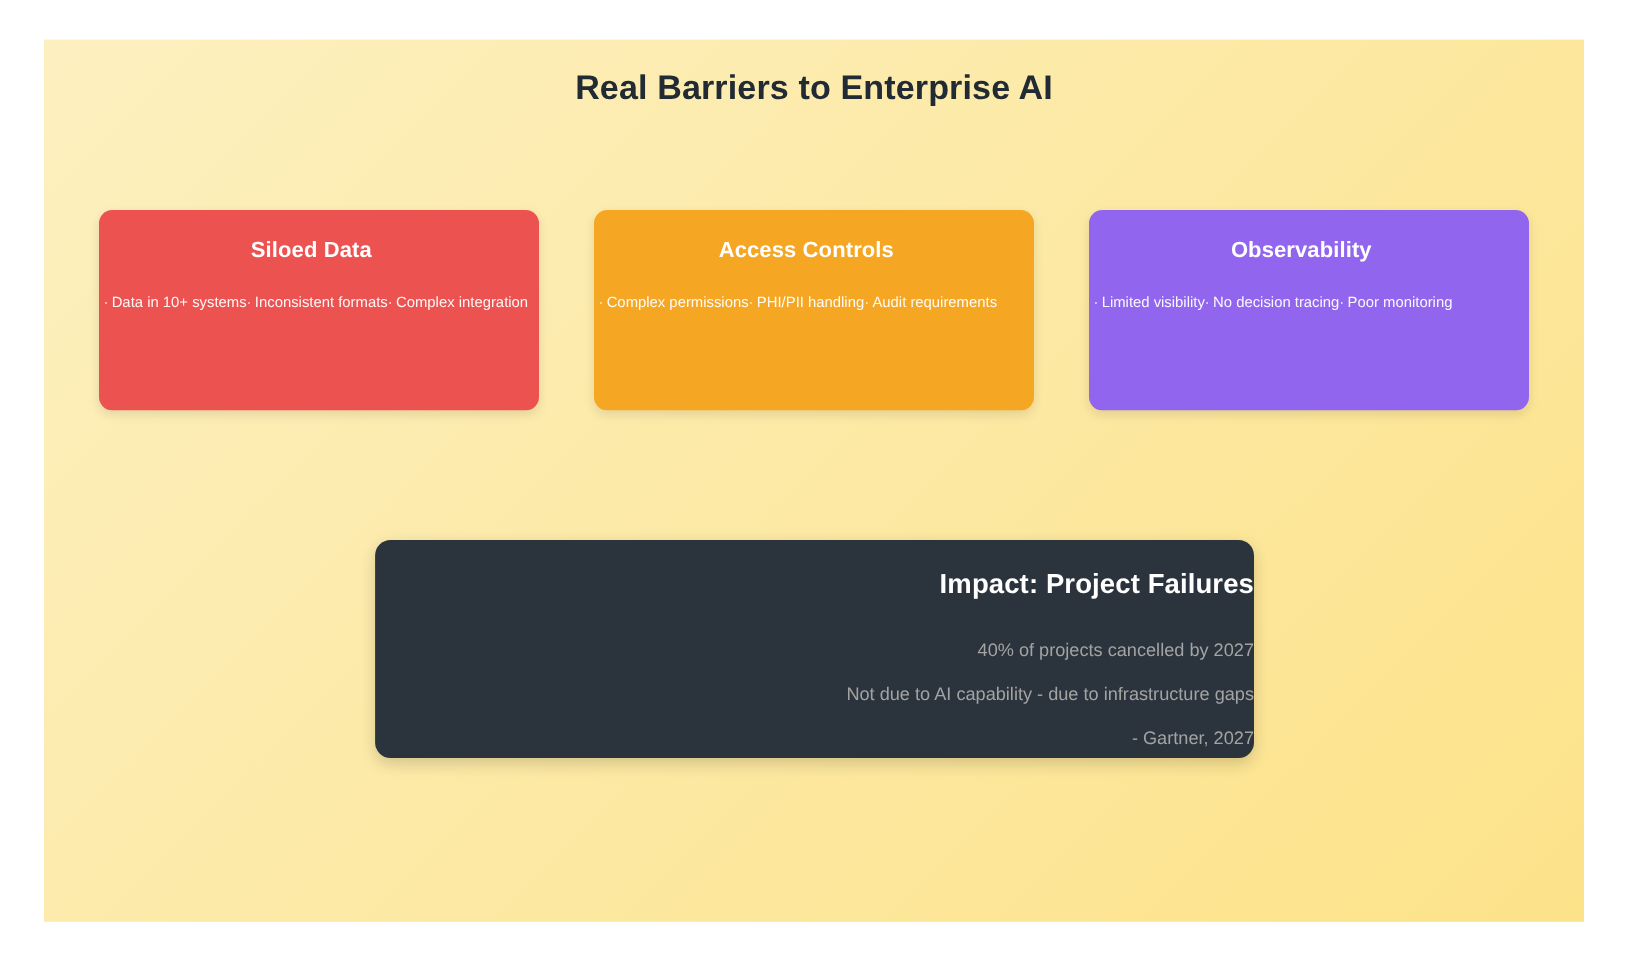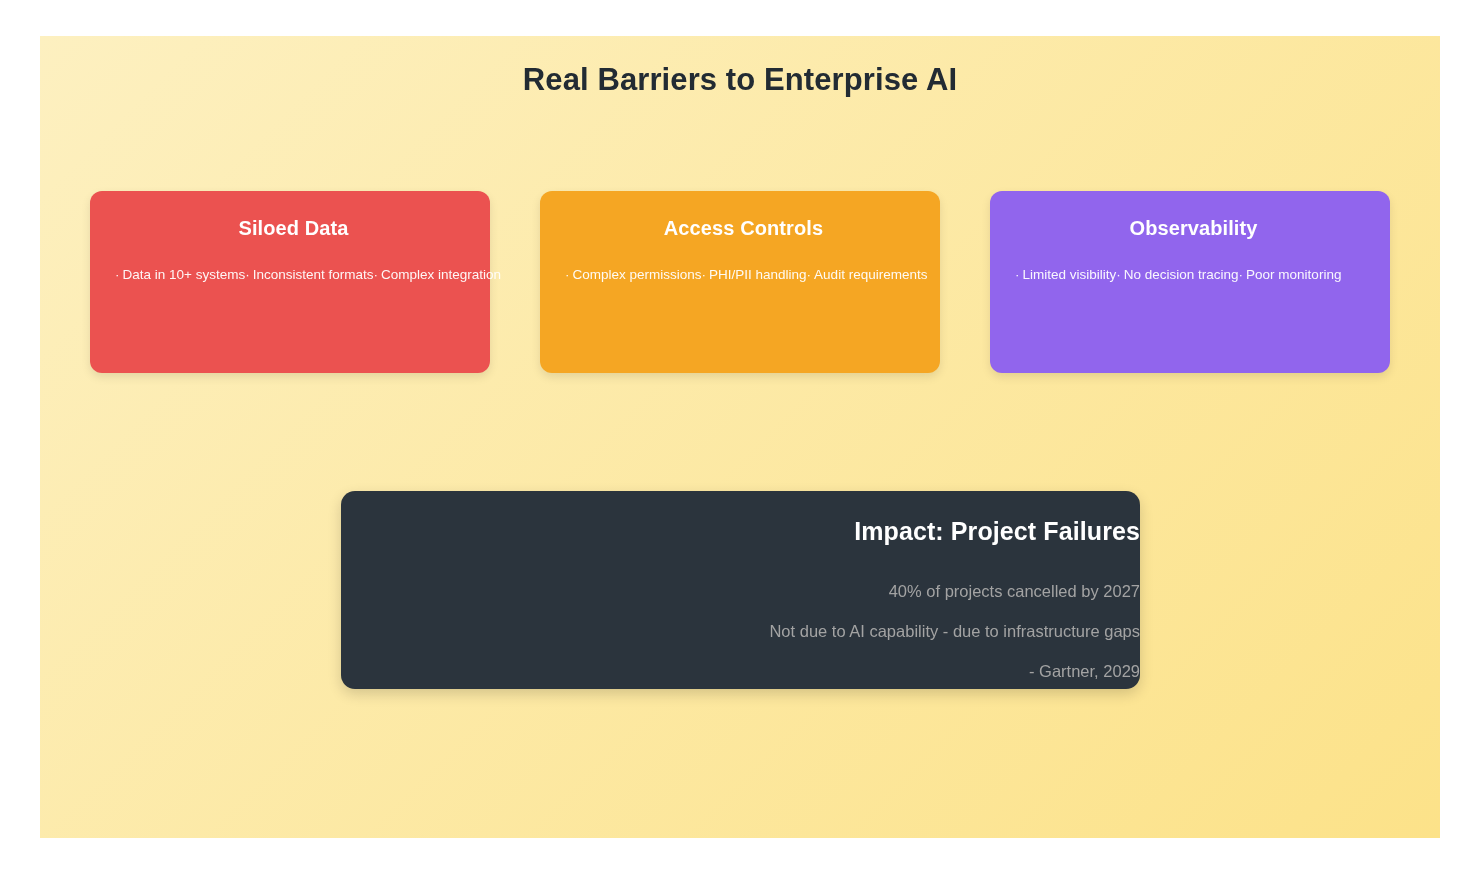--- a/index.html
+++ b/index.html
@@ -45,21 +45,21 @@
     width: 1300px;
     display: flex;
     justify-content: space-between;
   }
 
   .barrier-card {
     width: 400px;
     height: 182px;
     border-radius: 12px;
     box-sizing: border-box;
-    padding: 26px 18px 0 25px;
+    padding: 26px 18px 0 4px;
     text-align: center;
     box-shadow: 0 4px 10px rgba(0,0,0,0.10);
   }
 
   .barrier-title {
     font-size: 20px;
     font-weight: bold;
     color: #ffffff;
     margin-bottom: 22px;
     letter-spacing: 0.1px;
@@ -146,16 +146,16 @@
         <div class="barrier-item"><span class="bullet-dot">·</span><span>Poor monitoring</span></div>
       </div>
     </div>
 
   </div>
 
   <div id="impact-card" style="background: rgb(43, 52, 61);">
     <div id="impact-title">Impact: Project Failures</div>
     <div class="impact-line">40% of projects cancelled by 2027</div>
     <div class="impact-line">Not due to AI capability - due to infrastructure gaps</div>
-    <div class="impact-line">- Gartner, 2029</div>
+    <div class="impact-line">- Gartner, 2027</div>
   </div>
 
 </div>
 
 </body></html>

